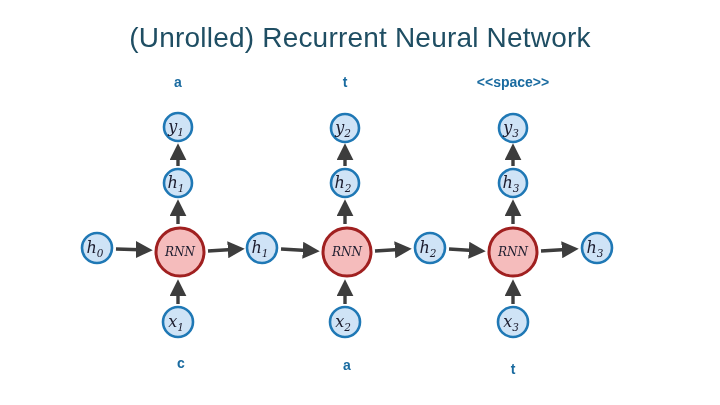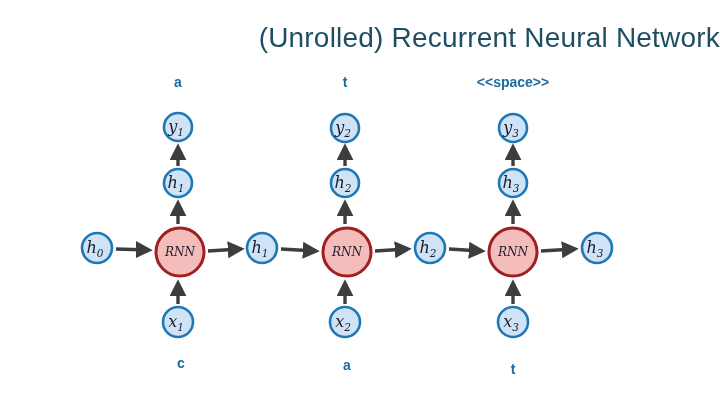--- a/index.html
+++ b/index.html
@@ -7,21 +7,21 @@
     width:720px;height:405px;
     background:#ffffff;
     font-family:"Liberation Sans",sans-serif;
     position:relative;
     overflow:hidden;
   }
   .slide{position:absolute;inset:0;background:#ffffff;}
   .slide-title{
     position:absolute;
     top:22px;left:0;width:720px;
-    text-align:right;
+    text-align:center;
     font-size:28px;
     font-weight:400;
     letter-spacing:0.2px;
     color:#1f4e63;
   }
   svg text{user-select:none;}
 </style>
 </head>
 <body>
 

